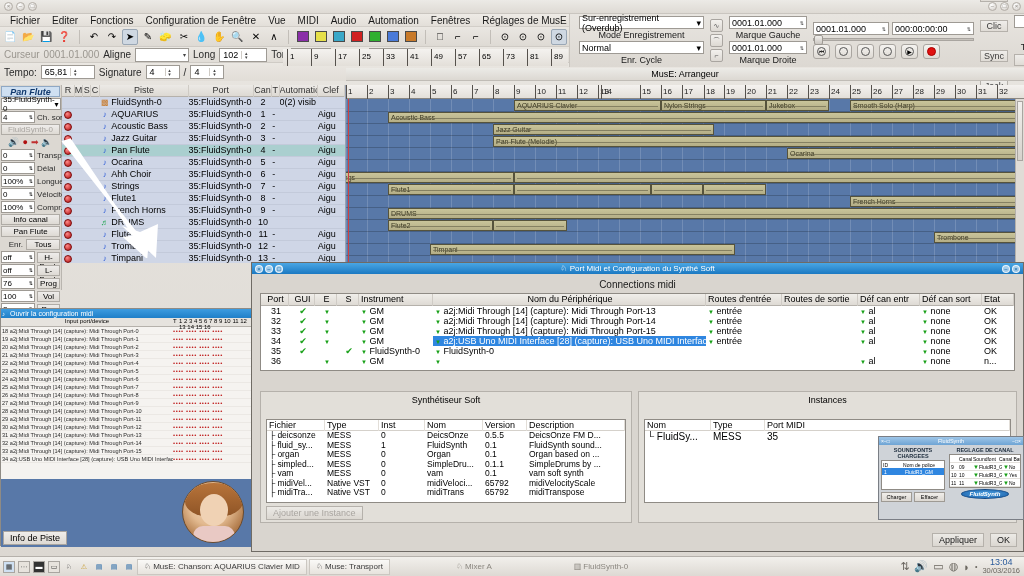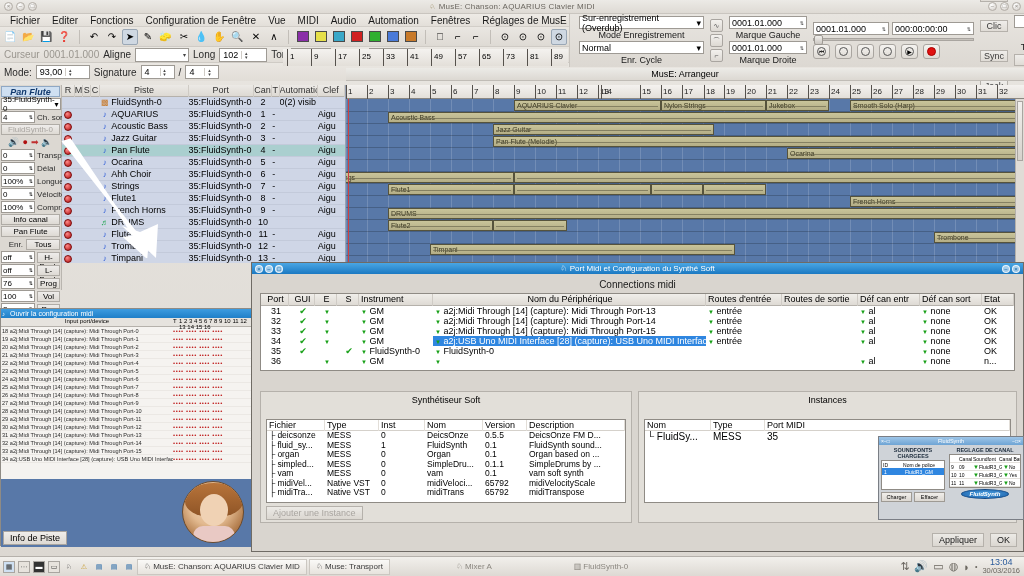--- a/index.html
+++ b/index.html
@@ -252,24 +252,20 @@
 <div id="root">
 
 <div class="muse-win">
 
   <div class="titlebar">
     <div class="tb-btns">
       <div class="tb-dot">×</div>
       <div class="tb-dot">−</div>
       <div class="tb-dot">□</div>
     </div>
-    <div class="tb-title">
-      <span class="muse-ico">♘</span>
-      <span>MusE: Chanson: AQUARIUS Clavier MIDI</span>
-    </div>
     <div class="tb-right">
       <div class="tb-dot">−</div>
       <div class="tb-dot">□</div>
       <div class="tb-dot">×</div>
     </div>
   </div>
 
   <div class="menubar">
     <span>Fichier</span>
     <span>Editer</span>
@@ -359,23 +355,23 @@
     <span class="spin" style="width:46px">
       <span class="v">100%</span>
       <span class="ar">▴<br>▾</span>
     </span>
     <span class="lbl dim">50%</span>
     <span class="lbl dim">N</span>
     <span class="lbl dim">200%</span>
   </div>
 
   <div class="toolbar3">
-    <span class="lbl">Mode:</span>
+    <span class="lbl">Tempo:</span>
     <span class="spin" style="width:54px">
-      <span class="v">93,00</span>
+      <span class="v">65,81</span>
       <span class="ar">▴<br>▾</span>
     </span>
     <span class="lbl">Signature</span>
     <span class="spin" style="width:34px">
       <span class="v">4</span>
       <span class="ar">▴<br>▾</span>
     </span>
     <span class="lbl">/</span>
     <span class="spin" style="width:34px">
       <span class="v">4</span>

